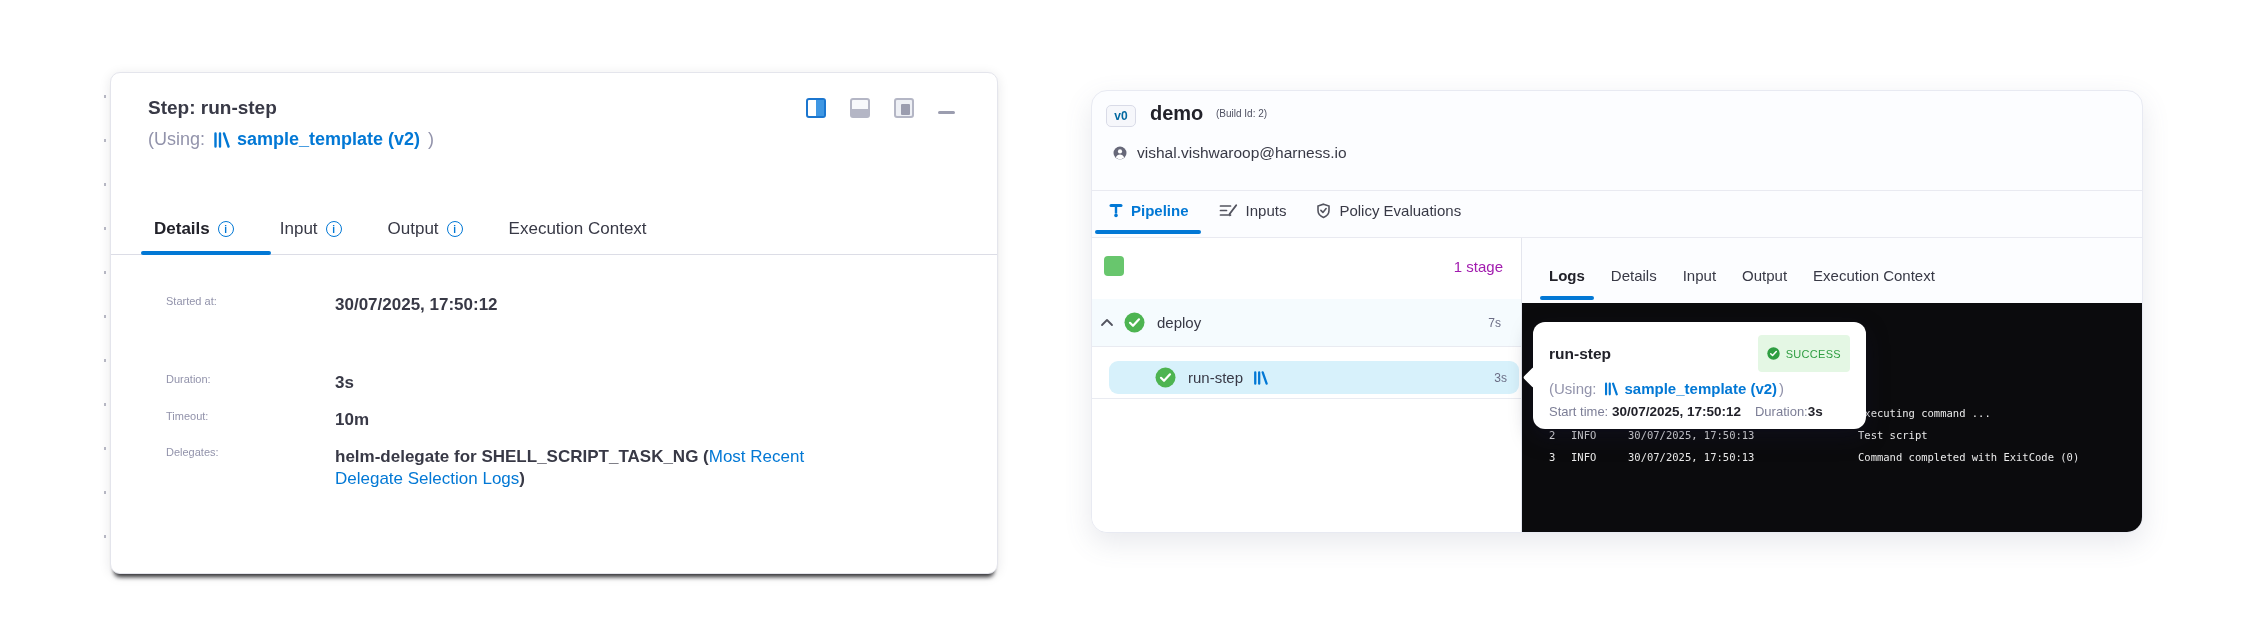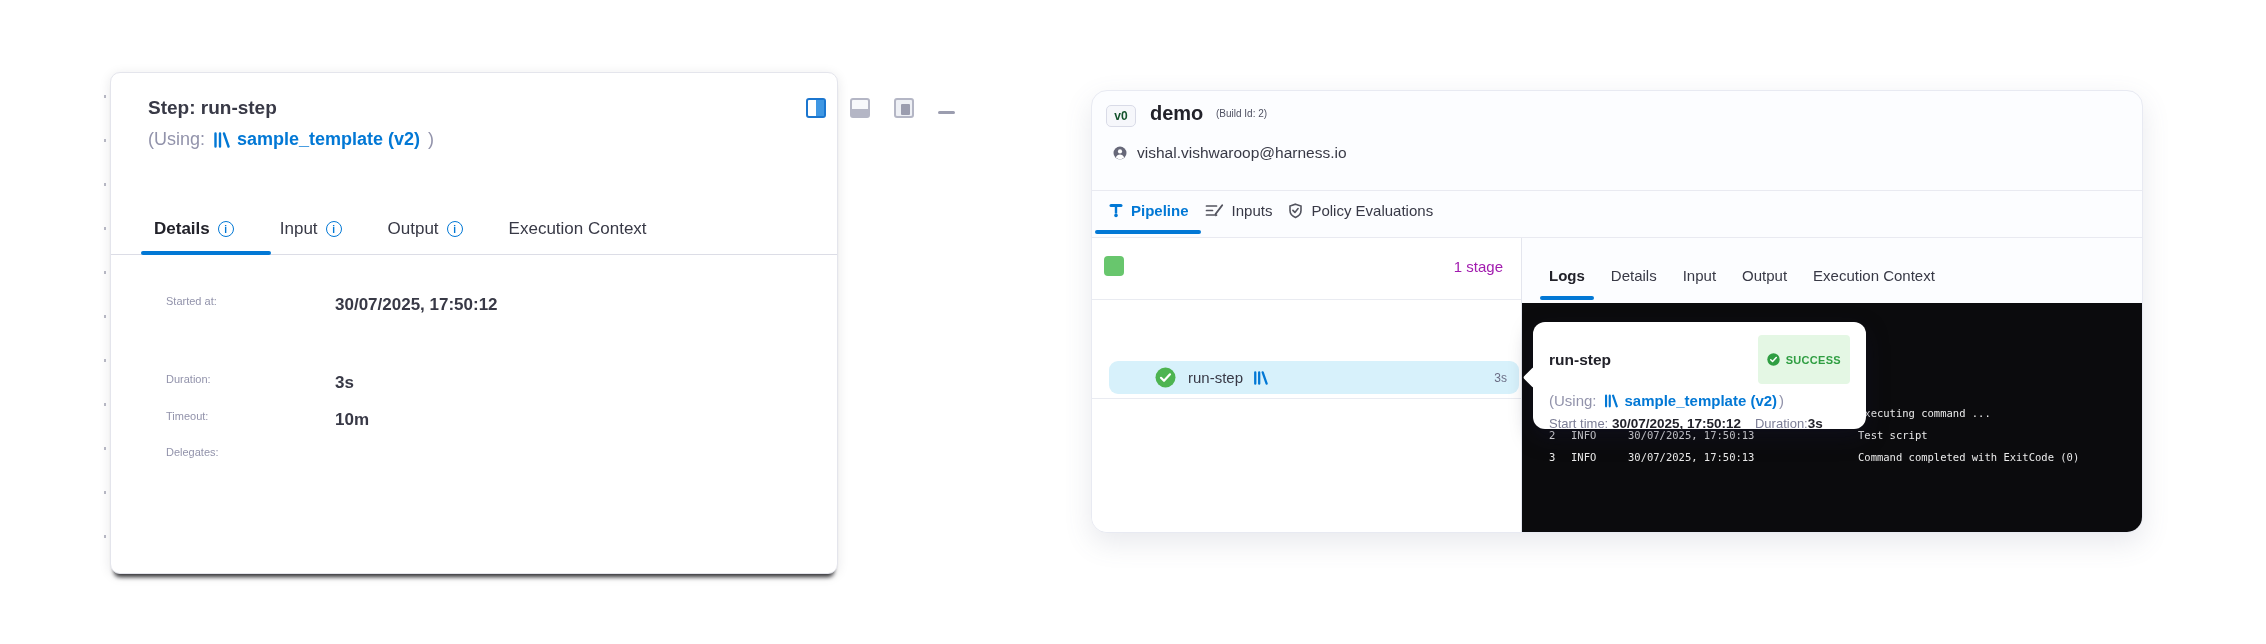--- a/index.html
+++ b/index.html
@@ -2,21 +2,21 @@
 <html><head>
 <meta charset="utf-8">
 <style>
   * { margin:0; padding:0; box-sizing:border-box; }
   html,body { background:#ffffff; }
   body { width:2266px; height:644px; position:relative; font-family:"Liberation Sans", sans-serif; overflow:hidden; }
 
   
   #resize-dots { position:absolute; left:104px; top:95px; width:2px; height:455px;
     background:repeating-linear-gradient(#b9bac6 0 3px, transparent 3px 44px); }
-  #step-card { position:absolute; left:110px; top:72px; width:728px; height:502px; background:#fff;
+  #step-card { position:absolute; left:110px; top:72px; width:888px; height:502px; background:#fff;
     border:1px solid #e4e5ec; border-radius:10px;
     box-shadow:0 2px 12px rgba(30,30,40,.10), 0 7px 4px -4px rgba(8,8,12,.82); }
   .sc-title { position:absolute; left:37px; top:24px; font-size:19px; font-weight:600; color:#383946; }
   .sc-using { position:absolute; left:37px; top:56px; font-size:18px; font-weight:500; color:#9293ab;
     display:flex; align-items:center; gap:8px; }
   .tpl-link { color:#0278d5; font-weight:700; display:inline-flex; align-items:center; gap:7px; cursor:pointer; }
   .wc { position:absolute; left:695px; top:24px; display:flex; gap:24px; align-items:center; height:22px; }
   .wc-ic { width:20px; height:20px; border-radius:3px; position:relative; cursor:pointer; }
   .wc-split { border:2px solid #1b76cf; background:#fff; }
   .wc-split::after { content:""; position:absolute; right:0; top:0; width:8px; height:16px; background:#3f97e3; }
@@ -39,27 +39,27 @@
   .fvalue .dlink { color:#0278d5; font-weight:500; cursor:pointer; }
   .sc-btn { position:absolute; left:221px; top:420px; width:312px; height:36px; background:#fff;
     border:1.5px solid #0278d5; border-radius:8px; color:#0278d5; font-size:18px; font-weight:600;
     display:flex; align-items:center; justify-content:center; cursor:pointer; font-family:"Liberation Sans",sans-serif; }
 
   
   #build-card { position:absolute; left:1091px; top:90px; width:1052px; height:443px; background:#fcfdff;
     border:1px solid #e8eaf2; border-radius:16px; box-shadow:0 10px 28px rgba(90,100,130,.14); overflow:hidden; }
   .bc-badge { position:absolute; left:14px; top:14px; min-width:30px; height:22px; padding:0 6px;
     background:#f6f7fb; border:1px solid #d9dbe7; border-radius:5px; font-size:12px; font-weight:600;
-    color:#14532d; display:flex; align-items:center; justify-content:center; }
+    color:#0369a1; display:flex; align-items:center; justify-content:center; }
   .bc-title { position:absolute; left:58px; top:11px; font-size:20px; font-weight:700; color:#22222a; }
   .bc-buildid { position:absolute; left:124px; top:17px; font-size:10px; color:#4f5162; }
   .bc-person { position:absolute; left:21px; top:55px; }
   .bc-email { position:absolute; left:45px; top:53px; font-size:15.5px; color:#383946; }
   .bc-div1 { position:absolute; left:0; right:0; top:99px; height:1px; background:#e9eaf1; }
-  .bc-tabs { position:absolute; left:17px; top:111px; display:flex; gap:16px; font-size:15px; align-items:center; }
+  .bc-tabs { position:absolute; left:17px; top:111px; display:flex; gap:30px; font-size:15px; align-items:center; }
   .bc-tab { display:flex; align-items:center; gap:8px; color:#383946; font-weight:500; cursor:pointer; }
   .bc-tab.active { color:#0278d5; font-weight:600; }
   .bc-underline { position:absolute; left:3px; top:139px; width:106px; height:4px; background:#0278d5; border-radius:3px; }
   .bc-div2 { position:absolute; left:0; right:0; top:146px; height:1px; background:#e9eaf1; }
 
   .stage-col { position:absolute; left:0; top:147px; bottom:0; width:430px; background:#ffffff;
     border-right:1px solid #e4e6ee; }
   .stage-square { position:absolute; left:12px; top:18px; width:20px; height:20px; border-radius:4px; background:#68c66d; }
   .stage-count { position:absolute; right:18px; top:20px; font-size:15px; color:#a21caf; }
   .stage-div { position:absolute; left:0; right:0; top:61px; height:1px; background:#e9ebf1; }
@@ -81,21 +81,21 @@
     font-family:"DejaVu Sans Mono", monospace; font-size:10.5px; color:#ebebeb; white-space:pre; }
   .ln-num { width:22px; } .ln-lvl { width:57px; } .ln-ts { width:230px; }
 
   .tooltip { position:absolute; left:441px; top:231px; width:333px; height:107px; background:#fff;
     border-radius:12px; box-shadow:0 8px 22px rgba(20,20,45,.40); z-index:5; padding:13px 16px 0 16px; }
   .tt-arrow { position:absolute; left:-7px; top:48px; width:15px; height:15px; background:#fff;
     transform:rotate(45deg); border-radius:2px; }
   .tt-row1 { display:flex; align-items:center; justify-content:space-between; }
   .tt-title { font-size:15.5px; font-weight:700; color:#22222a; }
   .tt-badge { display:flex; align-items:center; gap:6px; background:#e4f7e4; border-radius:4px;
-    padding:18px 9px; font-size:11px; font-weight:700; color:#2f9e42; letter-spacing:.3px; }
+    padding:12px 9px; font-size:11px; font-weight:400; color:#2f9e42; letter-spacing:.3px; }
   .tt-row2 { margin-top:8px; display:flex; align-items:center; gap:7px; font-size:15px; font-weight:500; color:#9293ab; }
   .tt-row2 .tpl-link { font-size:15px; }
   .tt-row3 { margin-top:7px; display:flex; align-items:center; font-size:13px; color:#7c7e96; }
   .tt-row3 b { font-size:13.5px; color:#22222a; font-weight:700; }
   .sp14 { width:14px; }
 </style>
 </head>
 <body>
 
 <div id="resize-dots"></div>
@@ -148,20 +148,21 @@
   <div class="frow" style="top:300px">
     <span class="flabel">Duration:</span>
     <span class="fvalue">3s</span>
   </div>
   <div class="frow" style="top:337px">
     <span class="flabel">Timeout:</span>
     <span class="fvalue">10m</span>
   </div>
   <div class="frow" style="top:373px">
     <span class="flabel">Delegates:</span>
+    <span class="fvalue wrap"><span>helm-delegate for SHELL_SCRIPT_TASK_NG (</span><span class="dlink">Most Recent Delegate Selection Logs</span><span>)</span></span>
   </div>
 
 </div>
 
 <div id="build-card">
   <div class="bc-badge">v0</div>
   <div class="bc-title">demo</div>
   <div class="bc-buildid">(Build Id: 2)</div>
 
   <span class="bc-person">
@@ -200,20 +201,31 @@
     </div>
   </div>
   <div class="bc-underline"></div>
   <div class="bc-div2"></div>
 
   <div class="stage-col">
     <div class="stage-square"></div>
     <div class="stage-count">1 stage</div>
     <div class="stage-div"></div>
 
+    <div class="tree-row1">
+      <svg width="14" height="9" viewBox="0 0 14 9">
+          <path d="m2 7 5-5 5 5" fill="none" stroke="#53545f" stroke-width="1.8" stroke-linecap="round" stroke-linejoin="round"></path>
+        </svg>
+      <svg style="margin-left:10px" width="21" height="21" viewBox="0 0 21 21">
+          <circle cx="10.5" cy="10.5" r="10" fill="#4db451"></circle>
+          <path d="m6 10.8 3 3 6-6.5" fill="none" stroke="#fff" stroke-width="2.2" stroke-linecap="round" stroke-linejoin="round"></path>
+        </svg>
+      <span class="lbl">deploy</span>
+      <span class="dur" style="right:20px">7s</span>
+    </div>
 
     <div class="pill">
       <svg width="21" height="21" viewBox="0 0 21 21">
           <circle cx="10.5" cy="10.5" r="10" fill="#4db451"></circle>
           <path d="m6 10.8 3 3 6-6.5" fill="none" stroke="#fff" stroke-width="2.2" stroke-linecap="round" stroke-linejoin="round"></path>
         </svg>
       <span class="lbl">run-step</span>
       <svg width="15" height="14" viewBox="0 0 17 16">
           <path d="M2.5 1.5v13M7 1.5v13M11 1.5l4.5 13" stroke="#0278d5" stroke-width="2.6" fill="none" stroke-linecap="round"></path>
         </svg>

